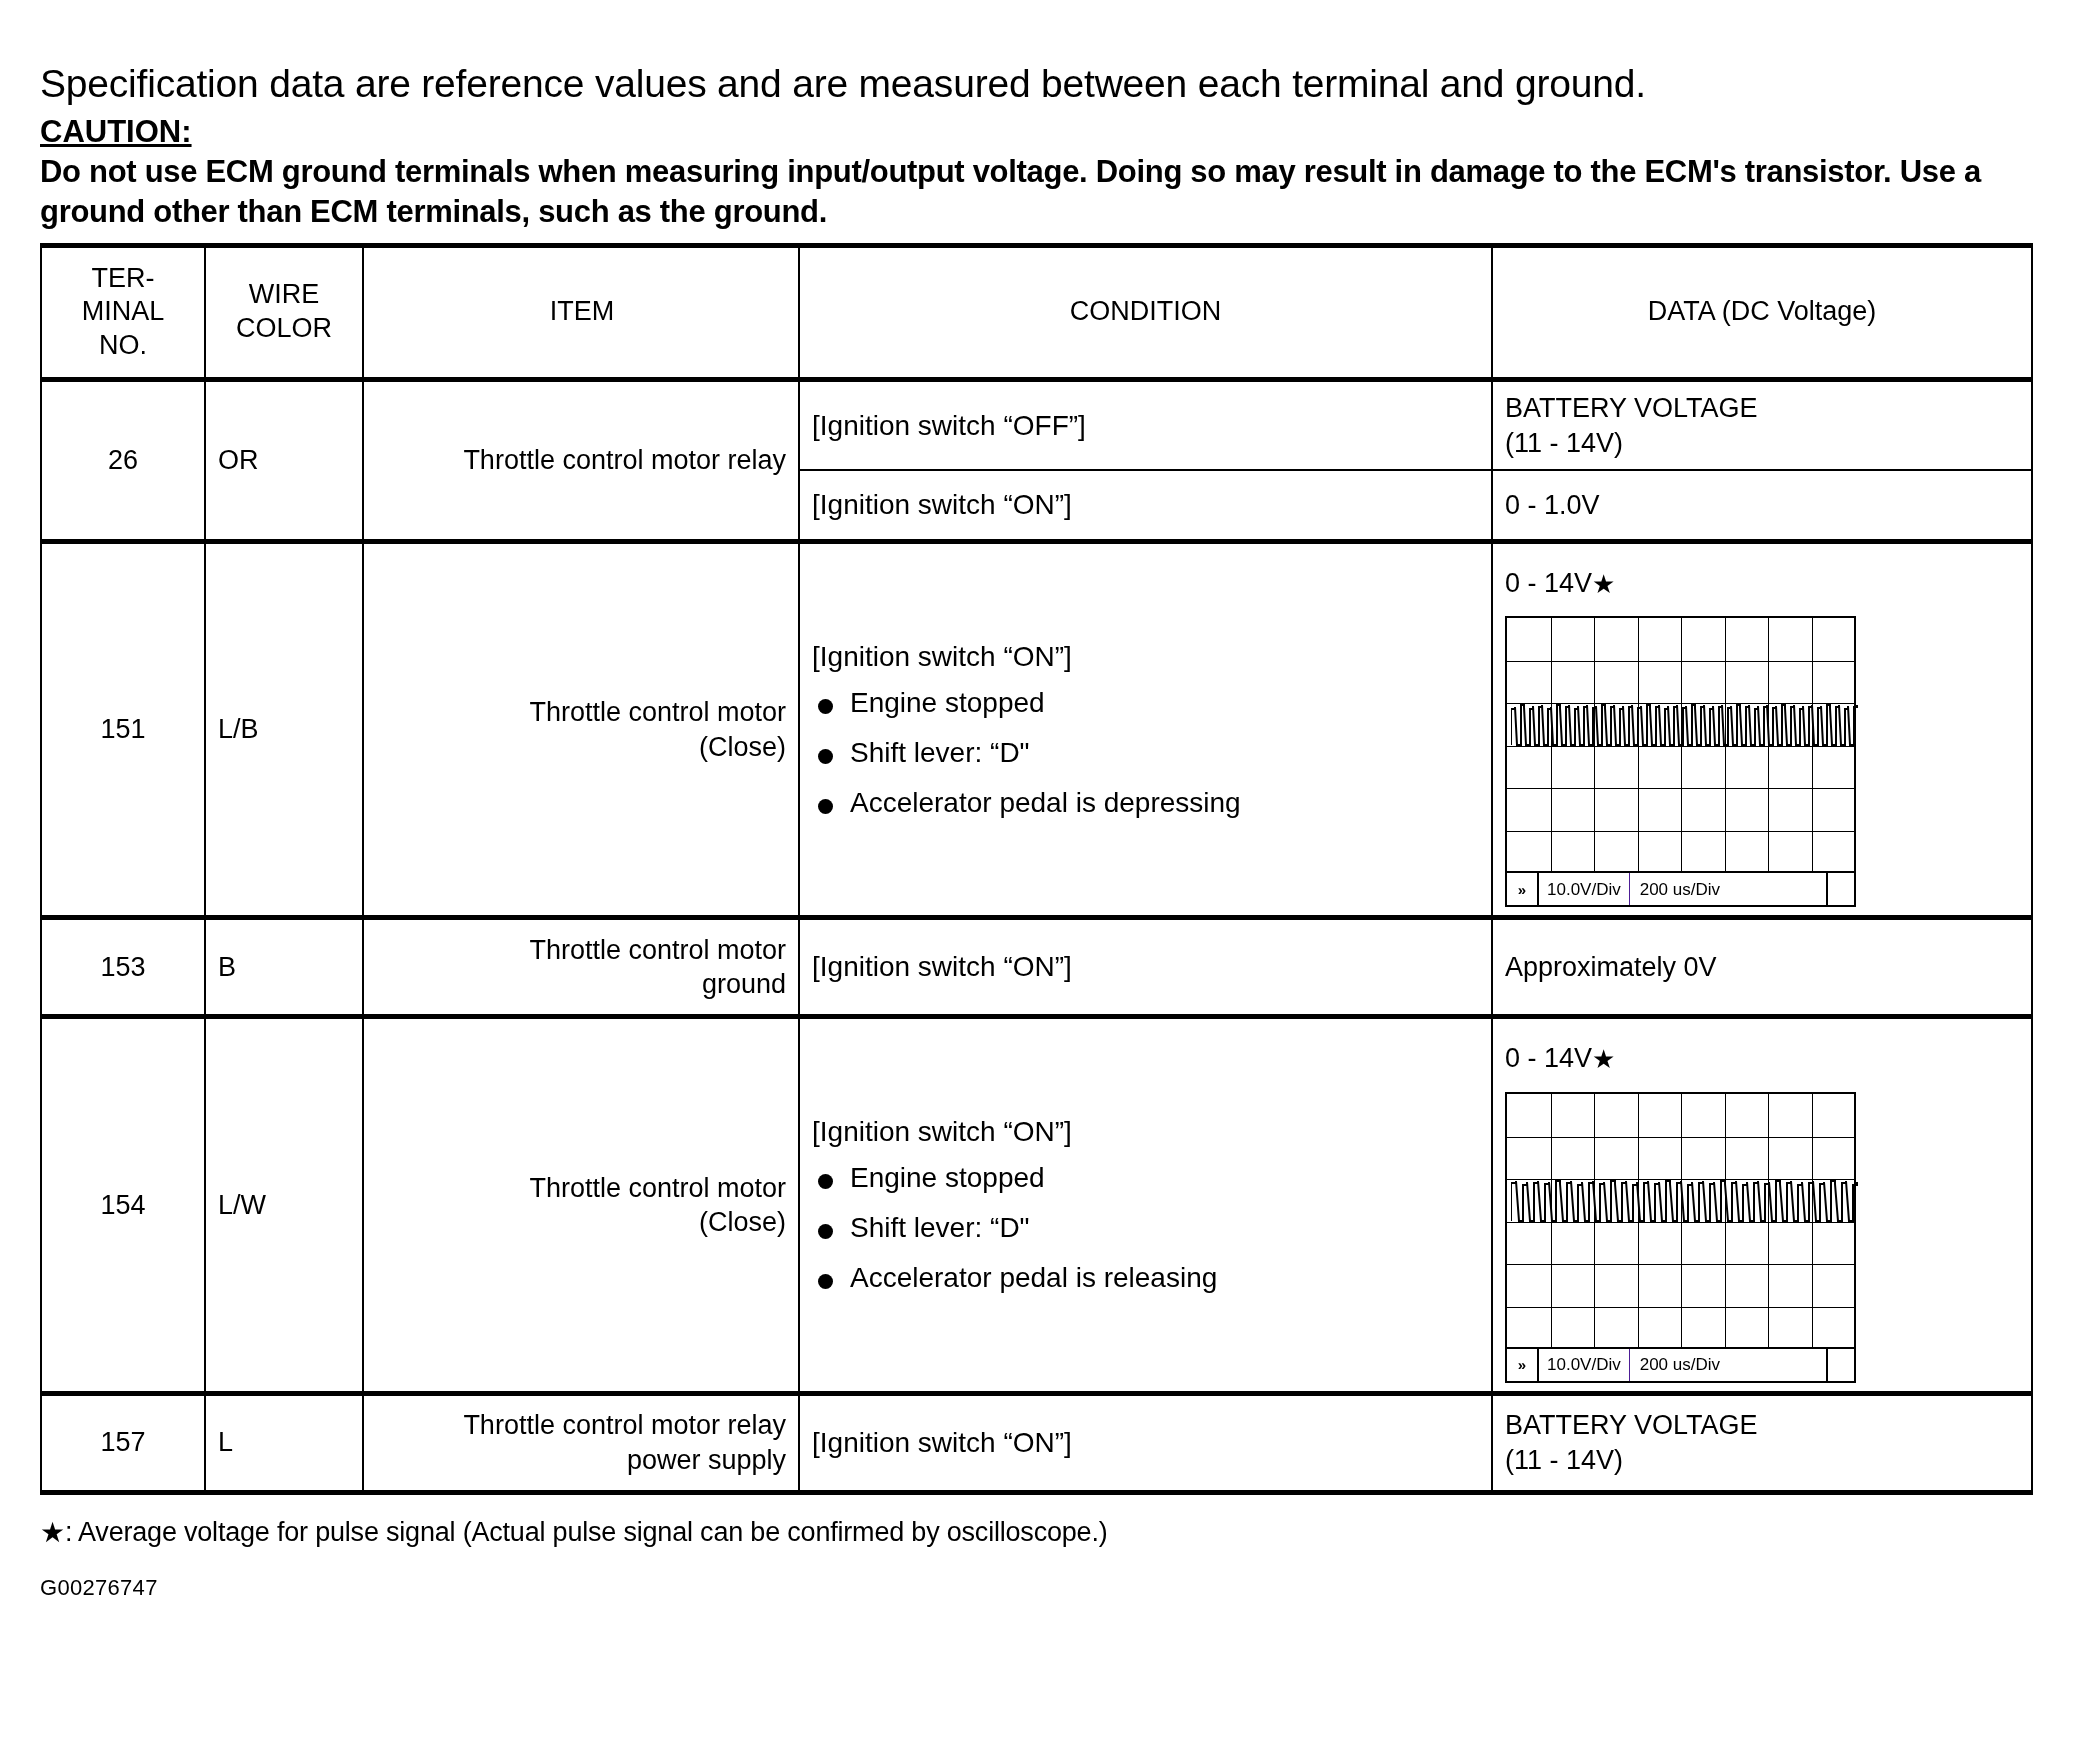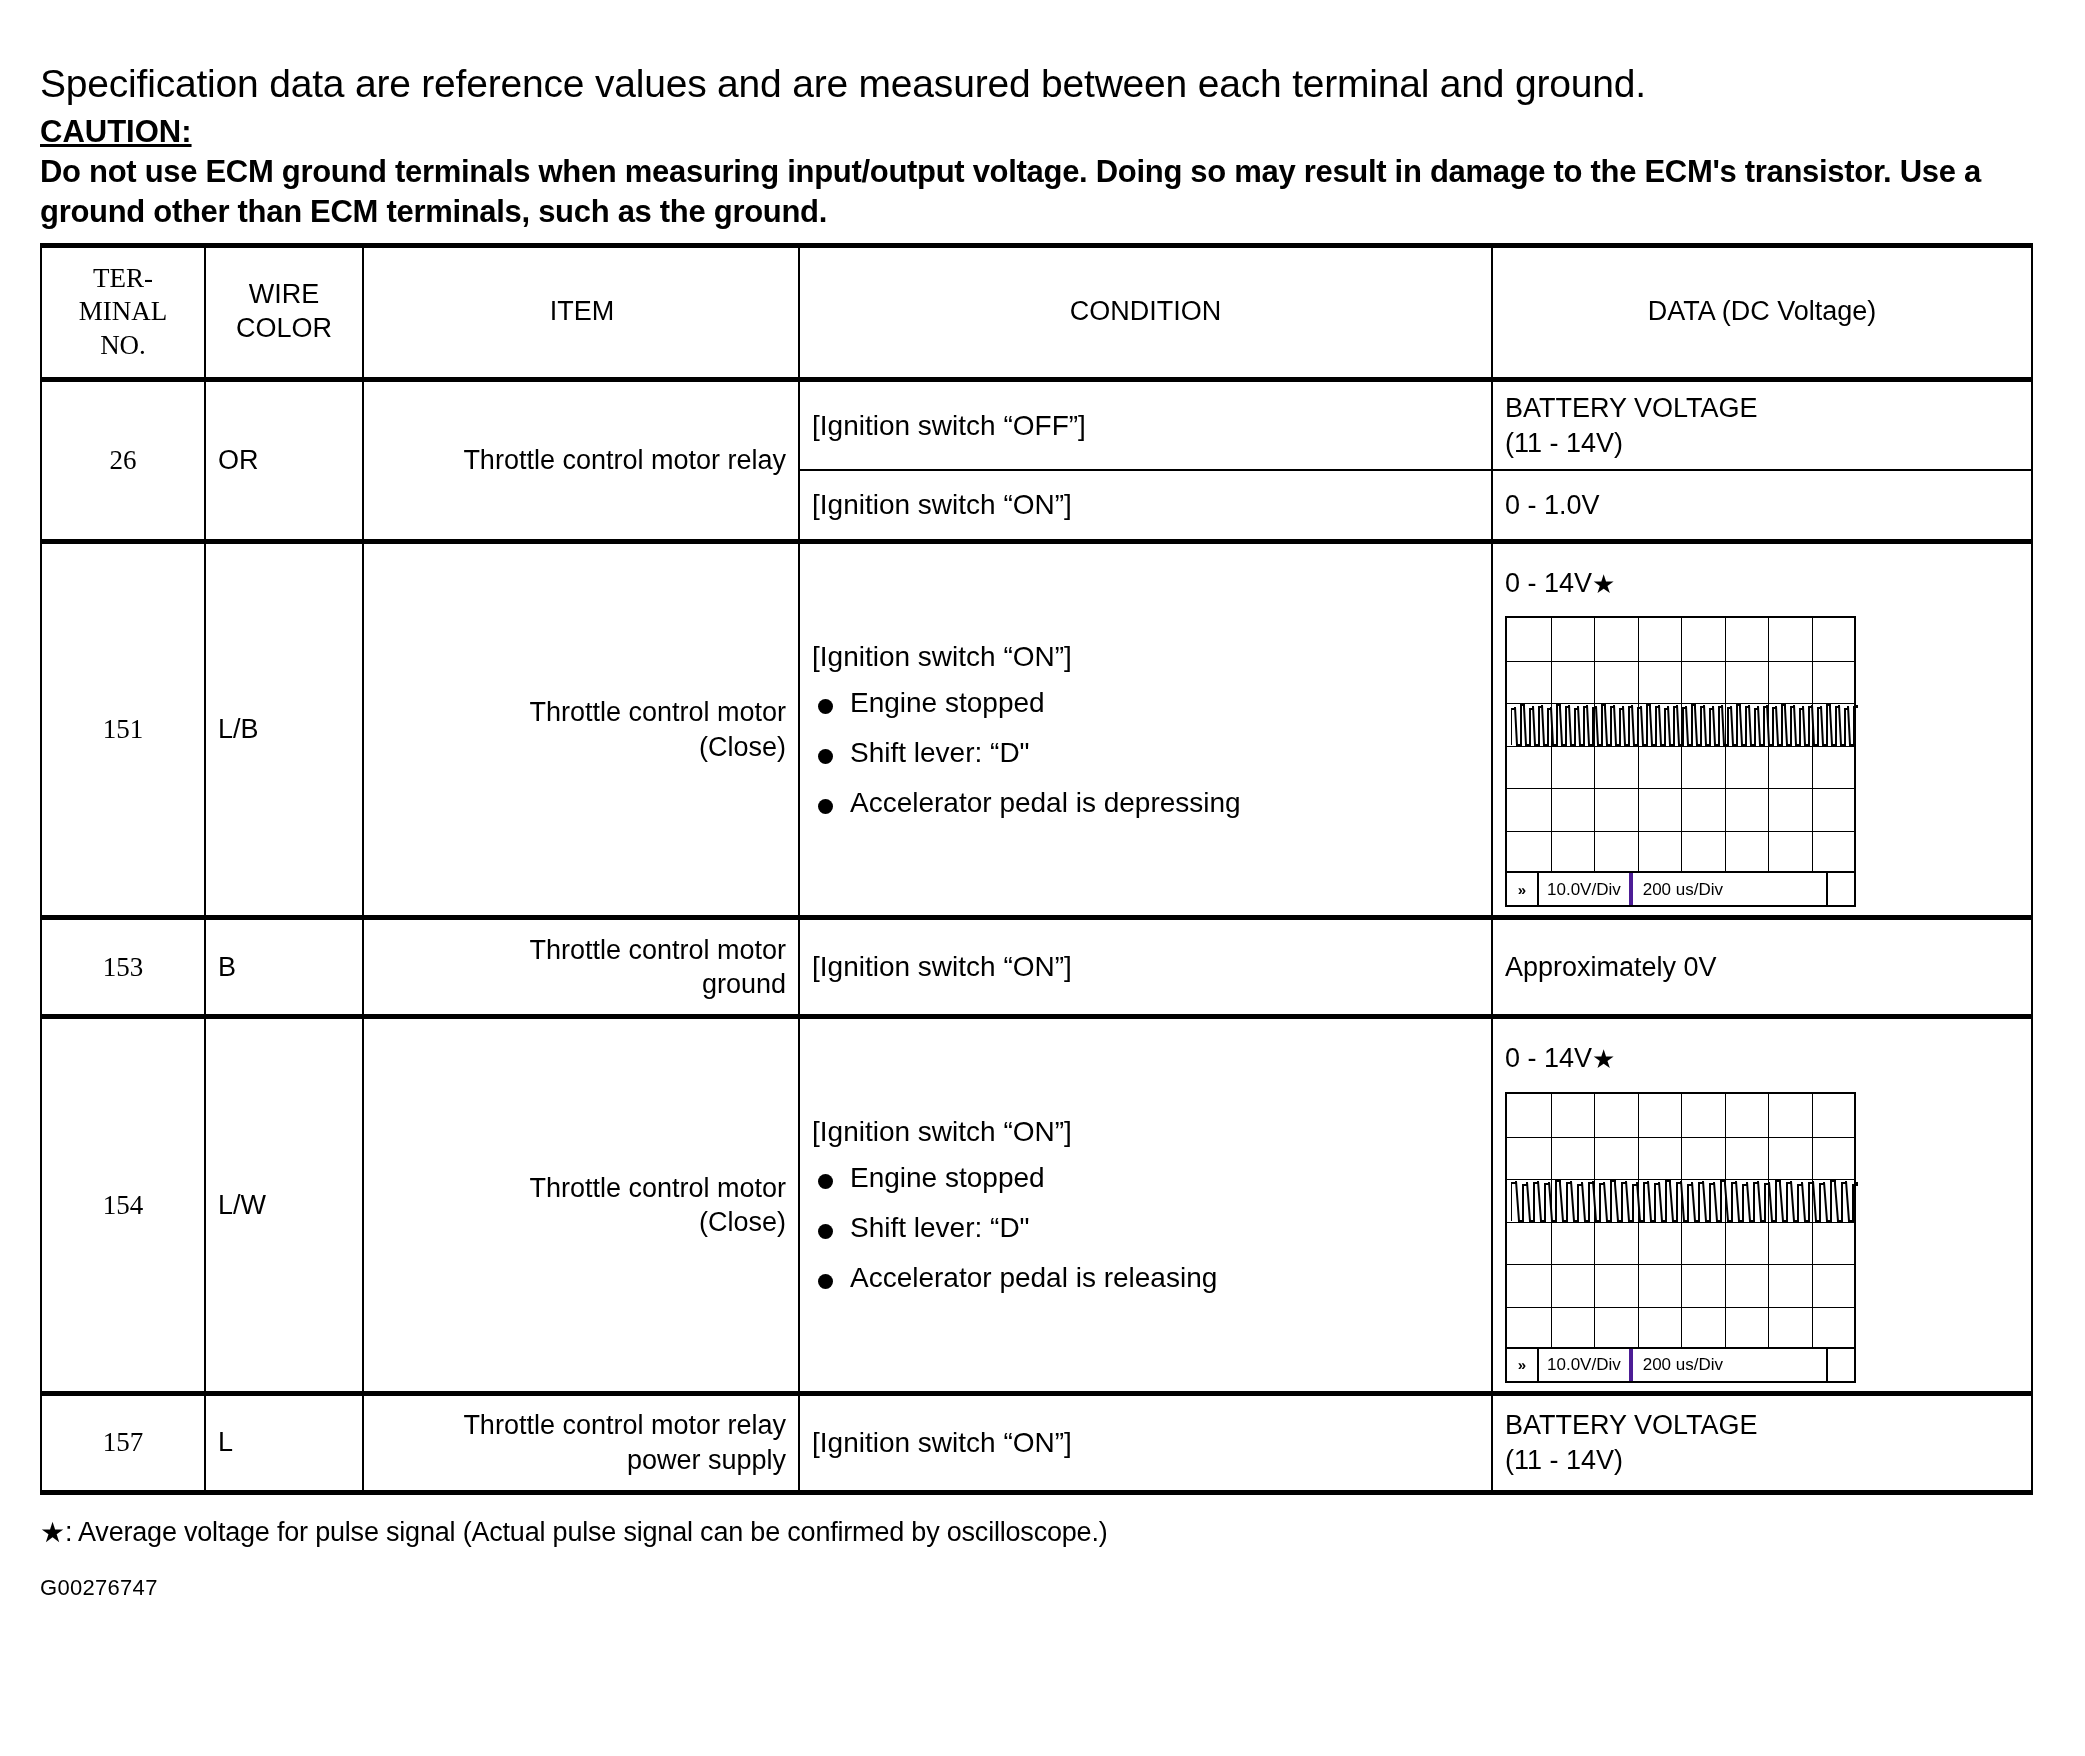--- a/index.html
+++ b/index.html
@@ -62,21 +62,21 @@
     font-size: 27px;
     line-height: 1.25;
     padding: 14px 6px;
   }
   .top-rule {
     border-top: 5px solid #000 !important;
   }
   .bot-rule {
     border-bottom: 5px solid #000 !important;
   }
-  .c-term { width: 164px; text-align: center; font-family: Liberation Serif, serif; }
+  .c-term { width: 164px; text-align: center; }
   .c-wire { width: 158px; text-align: left; padding-left: 22px; }
   .c-item { width: 436px; text-align: right; padding-left: 22px; line-height: 1.28; }
   .c-cond { width: 693px; text-align: left; padding-left: 22px; }
   .c-data { width: 540px; text-align: left; padding-left: 22px; line-height: 1.28; }
 
   .cond-head {
     font-weight: normal;
     font-size: 28px;
     display: block;
   }
@@ -151,21 +151,21 @@
     height: 100%;
     border-right: 2px solid #000;
     display: flex;
     align-items: center;
     justify-content: center;
     font-size: 15px;
     font-weight: bold;
   }
   .scope-footer .volt {
     padding: 0 8px;
-    border-right: 4px solid #4c1d95;
+    border-right: 1px solid #4c1d95;
     height: 100%;
     display: flex;
     align-items: center;
     white-space: nowrap;
   }
   .scope-footer .time {
     padding: 0 10px;
     height: 100%;
     display: flex;
     align-items: center;

